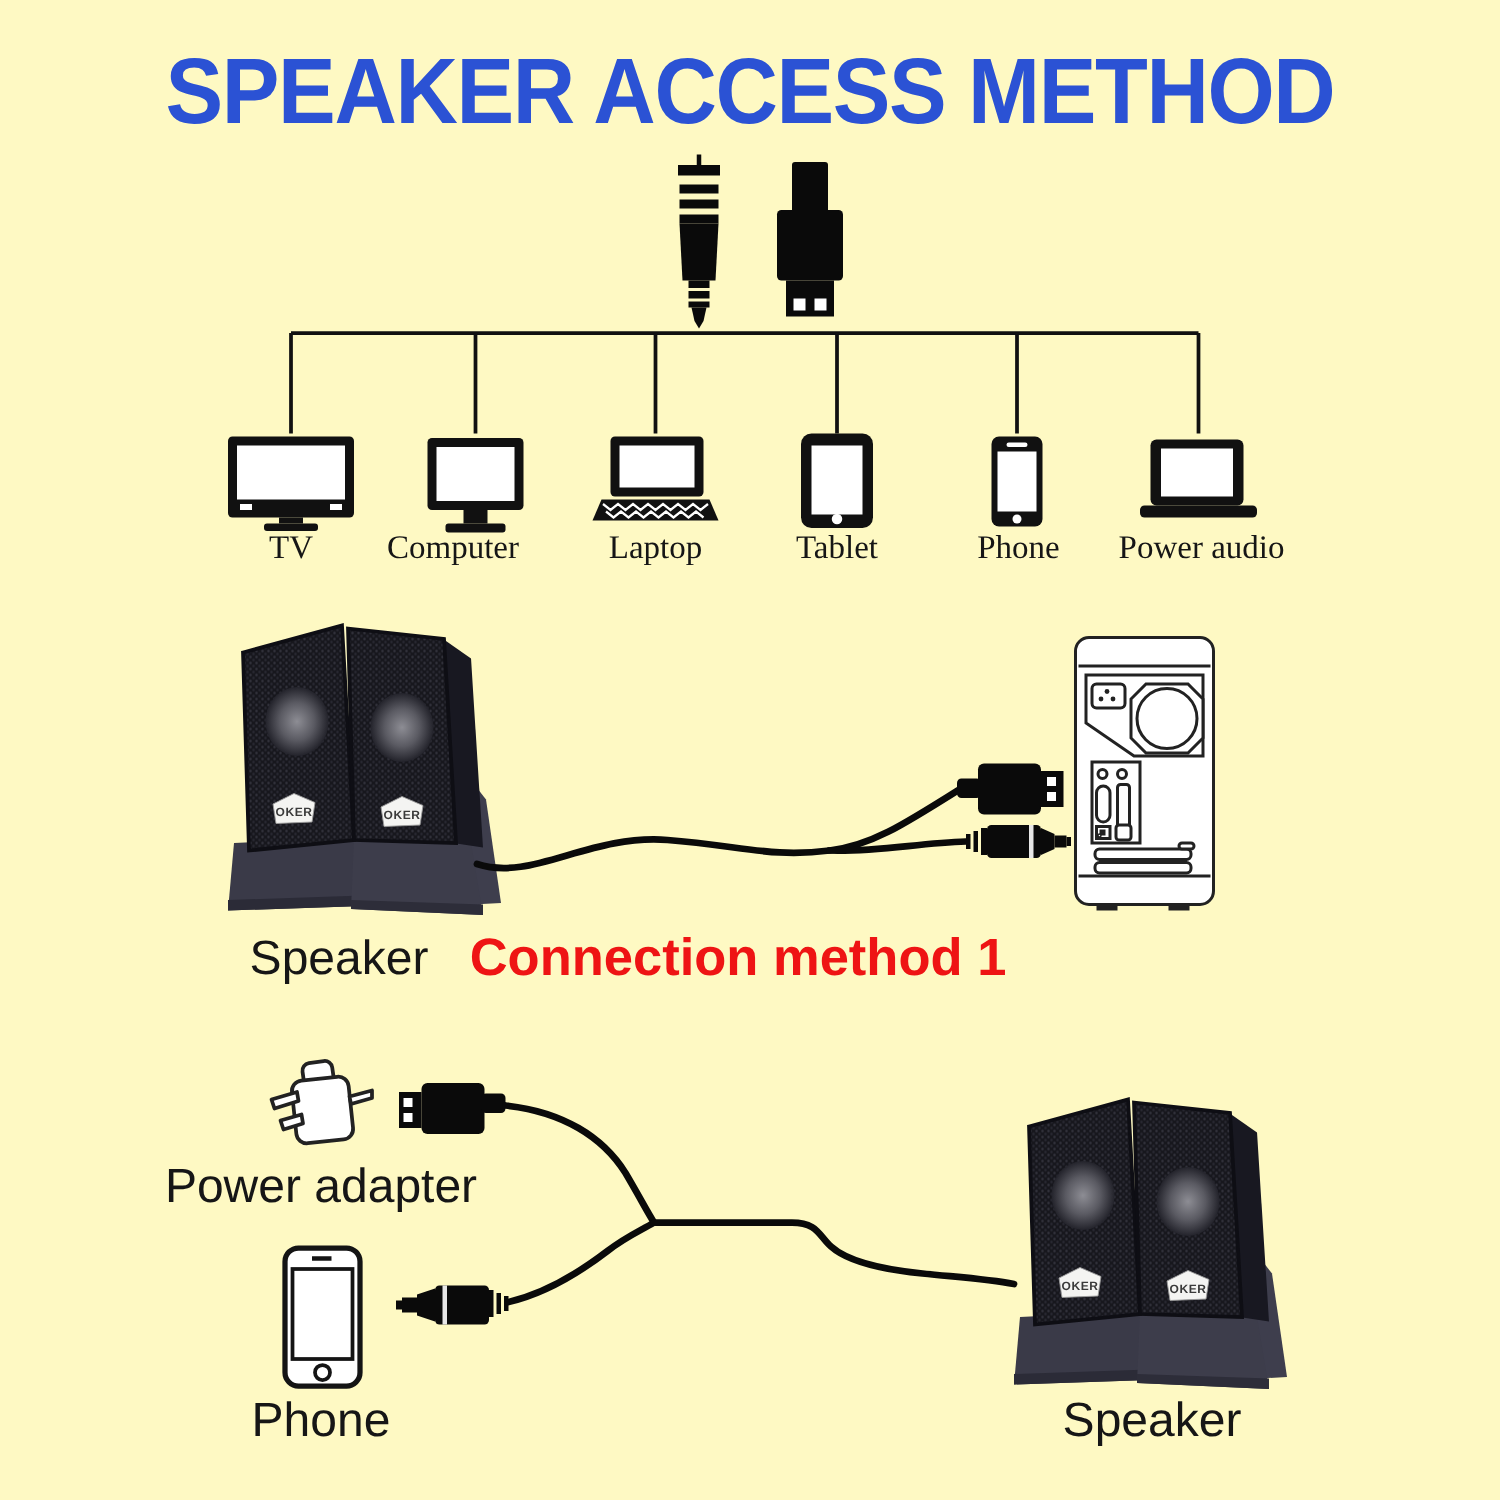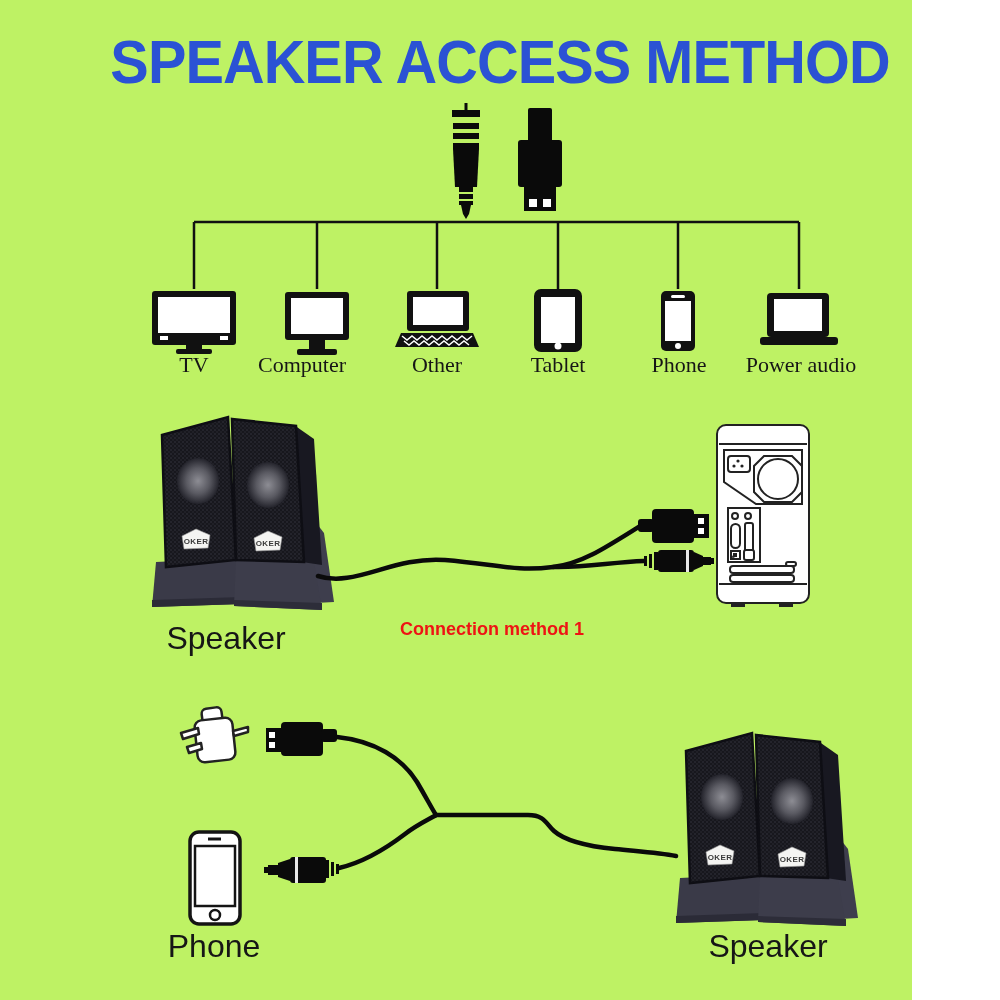--- a/index.html
+++ b/index.html
@@ -2,37 +2,37 @@
 <html style="--title-blue: #2b52d4; --accent-red: #ee1414;"><head>
 <meta charset="utf-8">
 <style>
   :root{
     --title-blue:#2b52d4;
     --accent-red:#ee1414;
     --ink:#161616;
   }
   html,body{margin:0;padding:0;background:#ffffff;}
   .canvas{
-    position:relative;width:912px;height:1000px;background:#bef264;
+    position:relative;width:1000px;height:1000px;background:#fef9c3;
     font-family:"Liberation Sans", sans-serif;overflow:hidden;
   }
   .title{
     position:absolute;top:26px;left:0;width:1000px;text-align:center;
     font-size:62px;font-weight:bold;color:var(--title-blue);
     letter-spacing:-1px;transform:scaleX(0.93);transform-origin:center;
     white-space:nowrap;
   }
   .art{position:absolute;left:0;top:0;}
   .lbl{
     position:absolute;transform:translateX(-50%);white-space:nowrap;
     color:var(--ink);
   }
   .serif{font-family:"Liberation Serif", serif;font-size:22px;}
   .sans{font-size:32px;}
-  .red{font-size:18px;font-weight:bold;color:var(--accent-red);}
+  .red{font-size:35px;font-weight:bold;color:var(--accent-red);}
   .lbl-tv{left:194px;top:352px}
   .lbl-computer{left:302px;top:352px}
   .lbl-laptop{left:437px;top:352px}
   .lbl-tablet{left:558px;top:352px}
   .lbl-phone{left:679px;top:352px}
   .lbl-other{left:801px;top:352px}
   .lbl-speaker1{left:226px;top:620px}
   .lbl-method1{left:492px;top:619px}
   .lbl-target{left:764px;top:620px}
   .lbl-power{left:214px;top:772px}
@@ -236,24 +236,25 @@
       <path d="M337,737 C375,741 402,758 417,782 C427,799 431,807 436,815"></path>
       <path d="M339,868 C365,862 388,847 405,834 C418,824 428,820 436,815"></path>
       <path d="M436,815 L528,815 C545,815 546,824 554,831 C564,840 585,846 615,849 C645,852 660,853 676,856"></path>
     </g>
 
     <use href="#speaker-pair" transform="translate(670,721)"></use>
   </svg>
 
   <div class="lbl serif lbl-tv">TV</div>
   <div class="lbl serif lbl-computer">Computer</div>
-  <div class="lbl serif lbl-laptop">Other</div>
+  <div class="lbl serif lbl-laptop">Laptop</div>
   <div class="lbl serif lbl-tablet">Tablet</div>
   <div class="lbl serif lbl-phone">Phone</div>
   <div class="lbl serif lbl-other">Power audio</div>
 
   <div class="lbl sans lbl-speaker1">Speaker</div>
   <div class="lbl red lbl-method1">Connection method 1</div>
 
+  <div class="lbl sans lbl-power">Power adapter</div>
   <div class="lbl sans lbl-phone2">Phone</div>
   <div class="lbl sans lbl-speaker2">Speaker</div>
 
 </div>
 
 </body></html>

